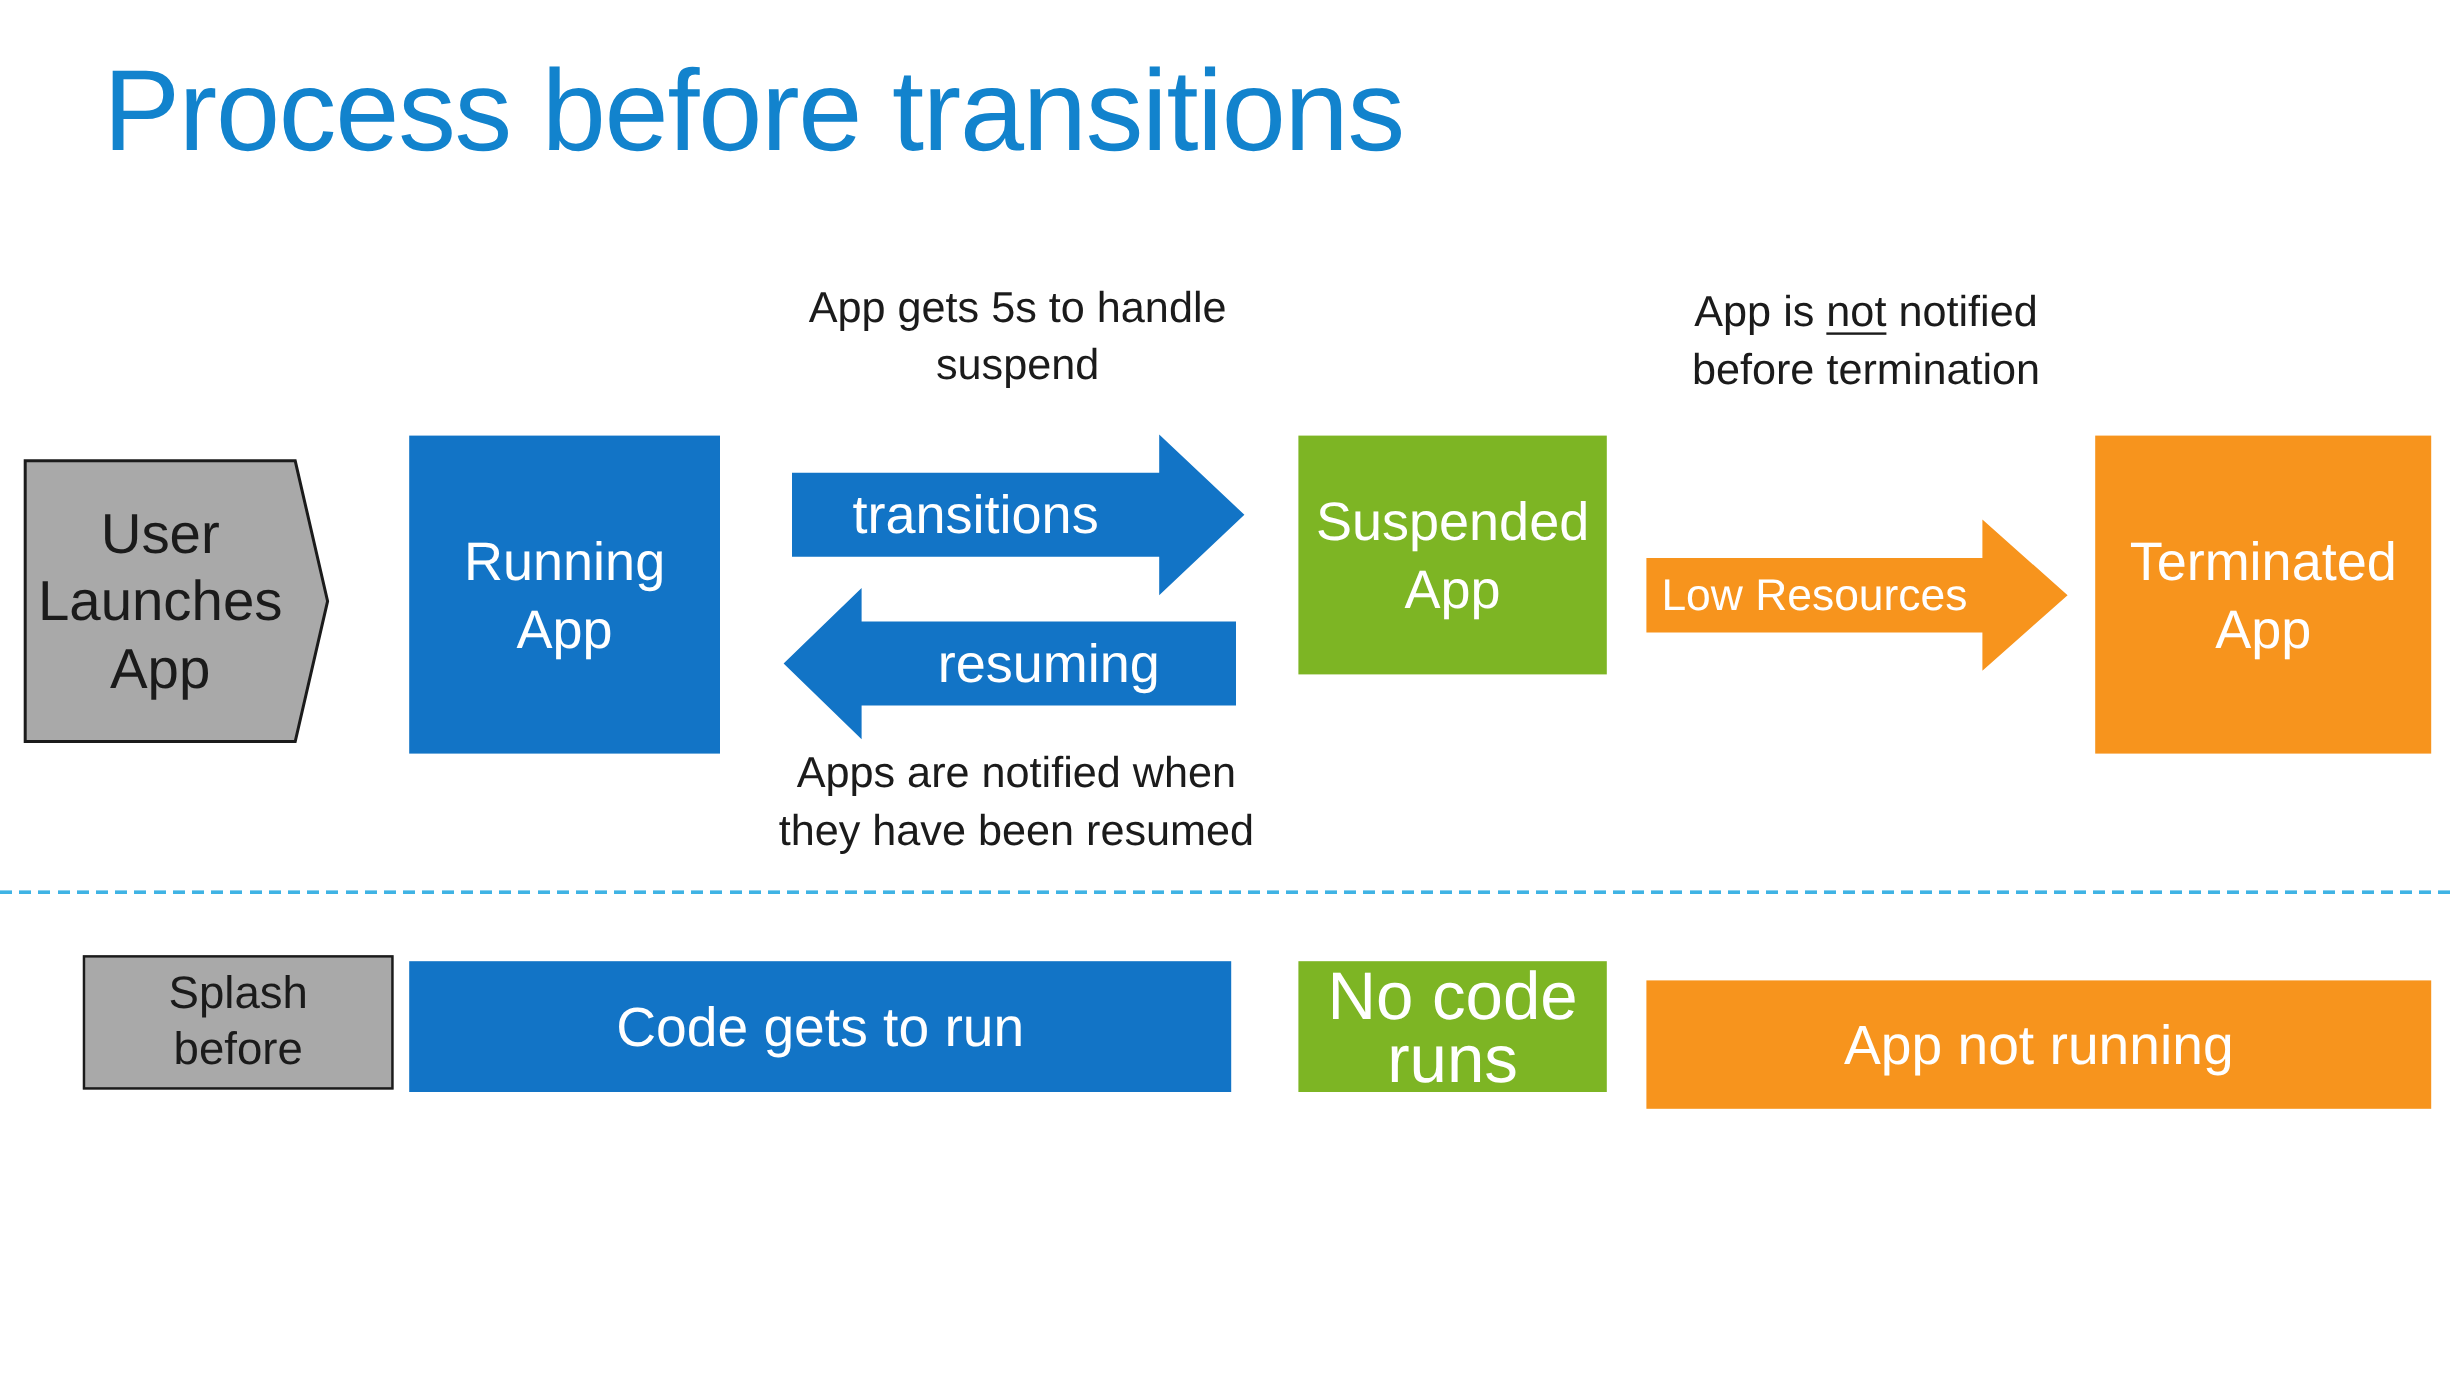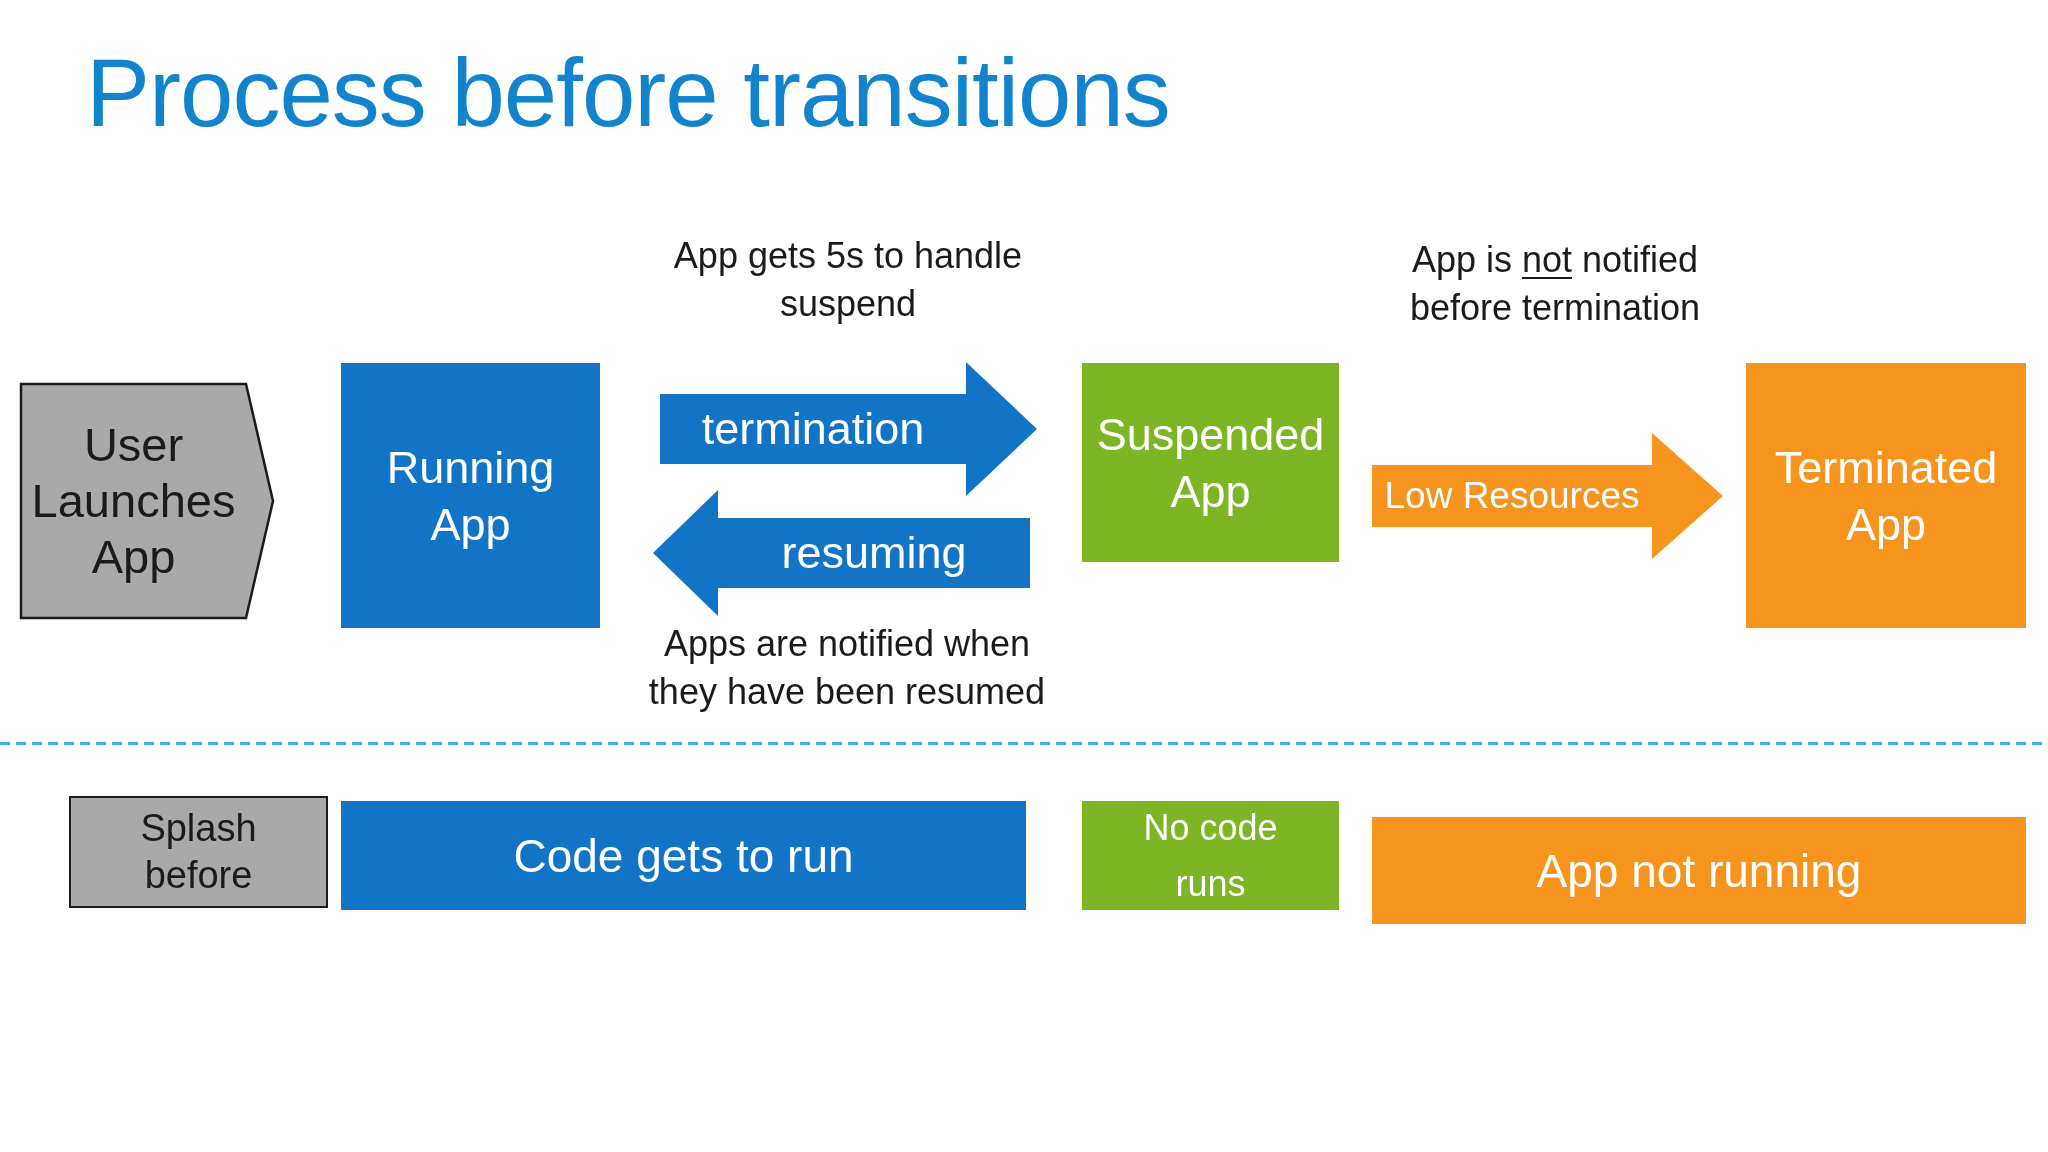--- a/index.html
+++ b/index.html
@@ -41,21 +41,21 @@
   .dashed-line{
     left:0;top:742px;width:2048px;height:3px;
     background:repeating-linear-gradient(90deg,var(--dashed-line-blue,#3fb3e4) 0 10px,transparent 10px 16px);
   }
   .box-splash{
     left:21px;top:796px;width:259px;height:112px;box-sizing:border-box;
     background:var(--gray,#a9a9a9);border:2.5px solid var(--ink,#1b1b1b);
     color:var(--ink,#1b1b1b);font-size:38px;line-height:47px;margin-left:48px;
   }
   .box-code{left:341px;top:801px;width:685px;height:109px;background:var(--shape-blue,#1274c6);font-size:46px;text-align:right;}
-  .box-nocode{left:1082px;top:801px;width:257px;height:109px;background:var(--green,#7db524);font-size:36px;line-height:53px;justify-content:space-between;}
+  .box-nocode{left:1082px;top:801px;width:257px;height:109px;background:var(--green,#7db524);font-size:56px;line-height:53px;}
   .box-notrunning{left:1372px;top:805px;width:654px;height:107px;background:var(--orange,#f7941d);font-size:46px;margin-top:12px;}
 </style>
 </head>
 <body>
 
 <div class="slide">
 
   <div class="abs page-title">Process before transitions</div>
 
   <svg class="abs shape-layer" width="2048" height="1152" viewBox="0 0 2048 1152">
@@ -79,21 +79,21 @@
     <div>User</div>
     <div>Launches</div>
     <div>App</div>
   </div>
 
   <div class="abs box box-running">
     <div>Running</div>
     <div>App</div>
   </div>
 
-  <div class="abs box arrow-label label-suspending">termination</div>
+  <div class="abs box arrow-label label-suspending">transitions</div>
   <div class="abs box arrow-label label-resuming">resuming</div>
 
   <div class="abs box box-suspended">
     <div>Suspended</div>
     <div>App</div>
   </div>
 
   <div class="abs box arrow-label label-lowres">Low Resources</div>
 
   <div class="abs box box-terminated">

